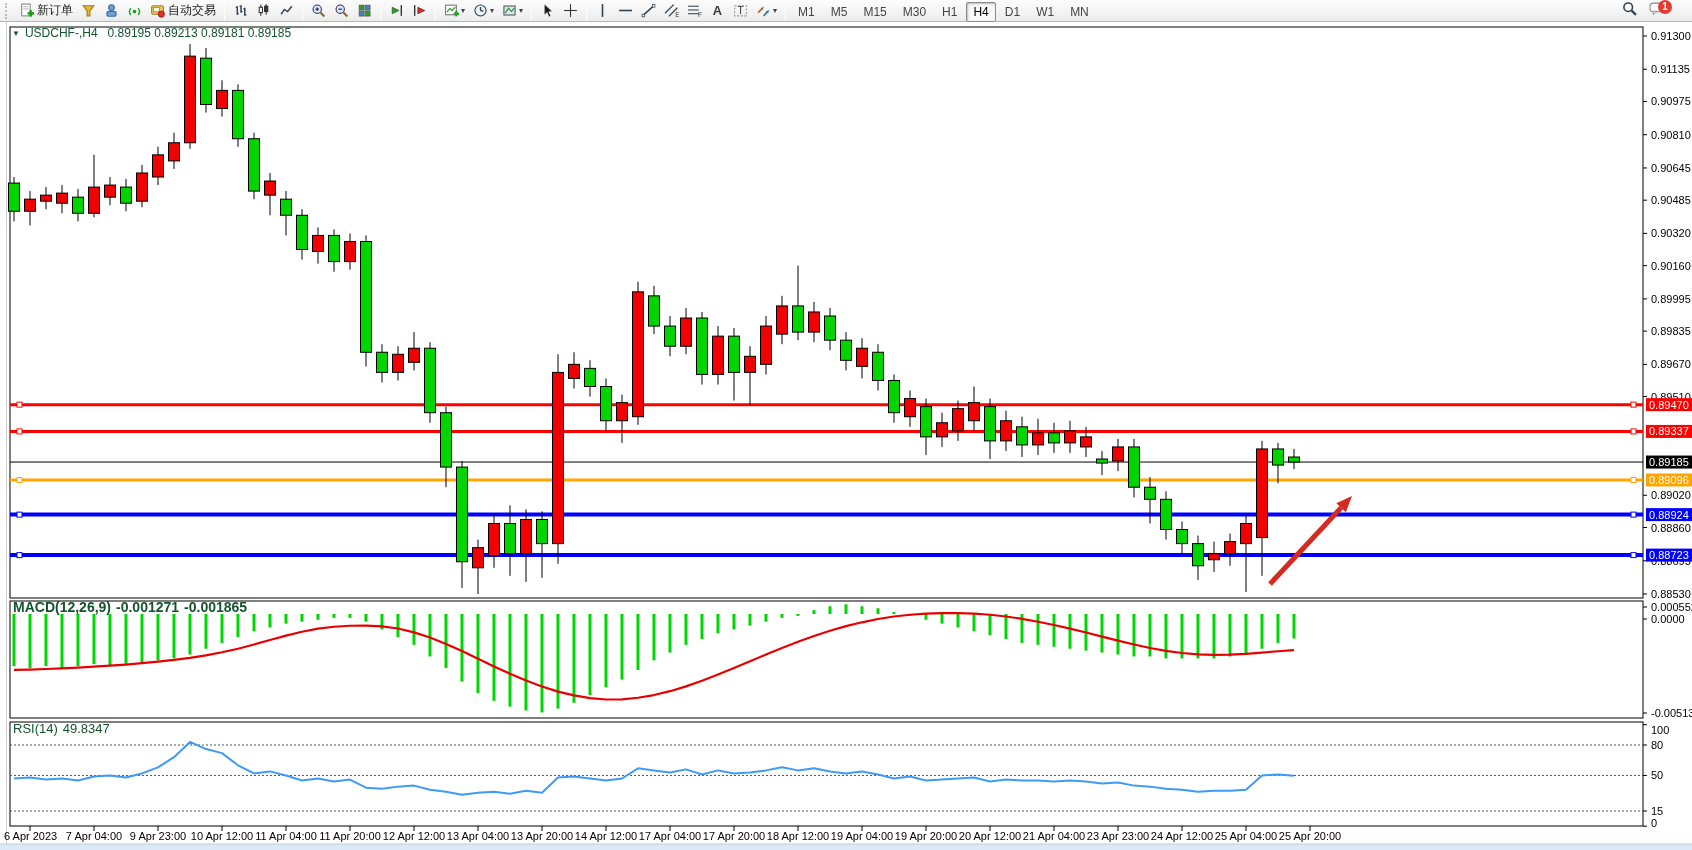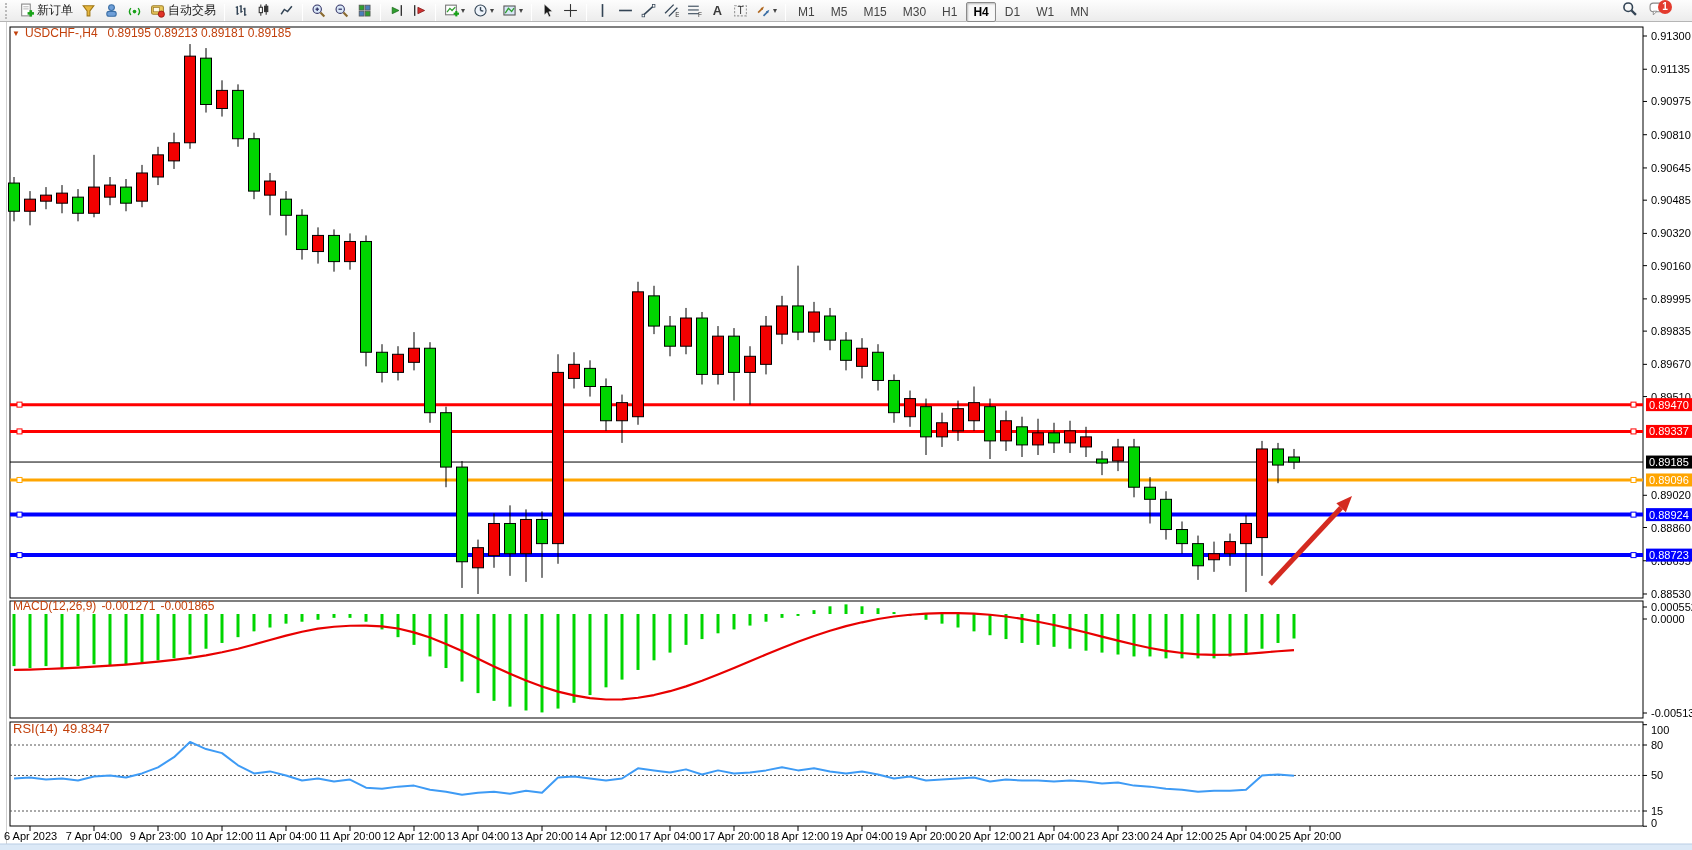--- a/index.html
+++ b/index.html
@@ -7,32 +7,32 @@
   #toolbar{position:absolute;left:0;top:0;width:1692px;height:22px;
     background:linear-gradient(#fdfdfd,#ececec);border-bottom:1px solid #b5b5b5;
     display:flex;align-items:center;padding-left:2px;box-sizing:border-box;}
   .tb-grip{width:5px;height:16px;border-left:2px dotted #bbb;margin:0 3px;}
   .tb-sep{width:1px;height:17px;background:#c6c6c6;border-right:1px solid #fff;margin:0 4px;}
   .tb-btn{height:20px;display:inline-flex;align-items:center;padding:12px 3px;
     border:1px solid transparent;border-radius:2px;cursor:default;}
   .tb-label{font-size:12px;color:#1a1a1a;margin-left:3px;white-space:nowrap;}
   .caret{font-size:8px;color:#444;margin-left:2px;}
   .tf{font-size:12px;color:#444;padding:2px 6px;margin:0 1px;border:1px solid transparent;border-radius:2px;}
-  .tf.active{background:#f8f8f8;border:1px solid #8a8a8a;box-shadow:inset 1px 1px 2px rgba(0,0,0,.25);color:#000;font-weight:bold;}
+  .tf.active{background:#f8f8f8;border:1px solid #8a8a8a;box-shadow:inset 1px 1px 2px rgba(0,0,0,.25);color:#000;}
   #tb-right{margin-left:auto;display:flex;align-items:center;padding-right:10px;gap:4px;}
   .badge{display:inline-block;min-width:14px;height:14px;border-radius:8px;background:#e33b2e;
     color:#fff;font-size:10px;line-height:14px;text-align:center;font-weight:bold;
     position:relative;left:-6px;top:-4px;}
   #chart-wrap{position:absolute;left:0;top:22px;width:1692px;height:628px;}
   svg text{font-family:"Liberation Sans",sans-serif;}
-  .overlay{position:absolute;z-index:5;pointer-events:none;color:#c2410c;white-space:nowrap;}
+  .overlay{position:absolute;z-index:5;pointer-events:none;color:#14532d;white-space:nowrap;}
   #chart-title{left:12px;top:26px;font-size:12px;}
   #chart-title .sym{margin-right:10px;}
   #chart-title .tri{font-size:8px;margin-right:5px;position:relative;top:-1px;}
-  #macd-title{left:13px;top:599px;font-size:12px;}
+  #macd-title{left:13px;top:599px;font-size:14px;font-weight:bold;}
   #rsi-title{left:13px;top:721px;font-size:13px;}
   .ind-val{margin-left:5px;}
 </style>
 </head>
 <body>
 
 <div id="toolbar">
   <span class="tb-grip"></span>
   <span id="tb-groups"><span class="tb-btn">
         <span style="display: inline-flex;">

